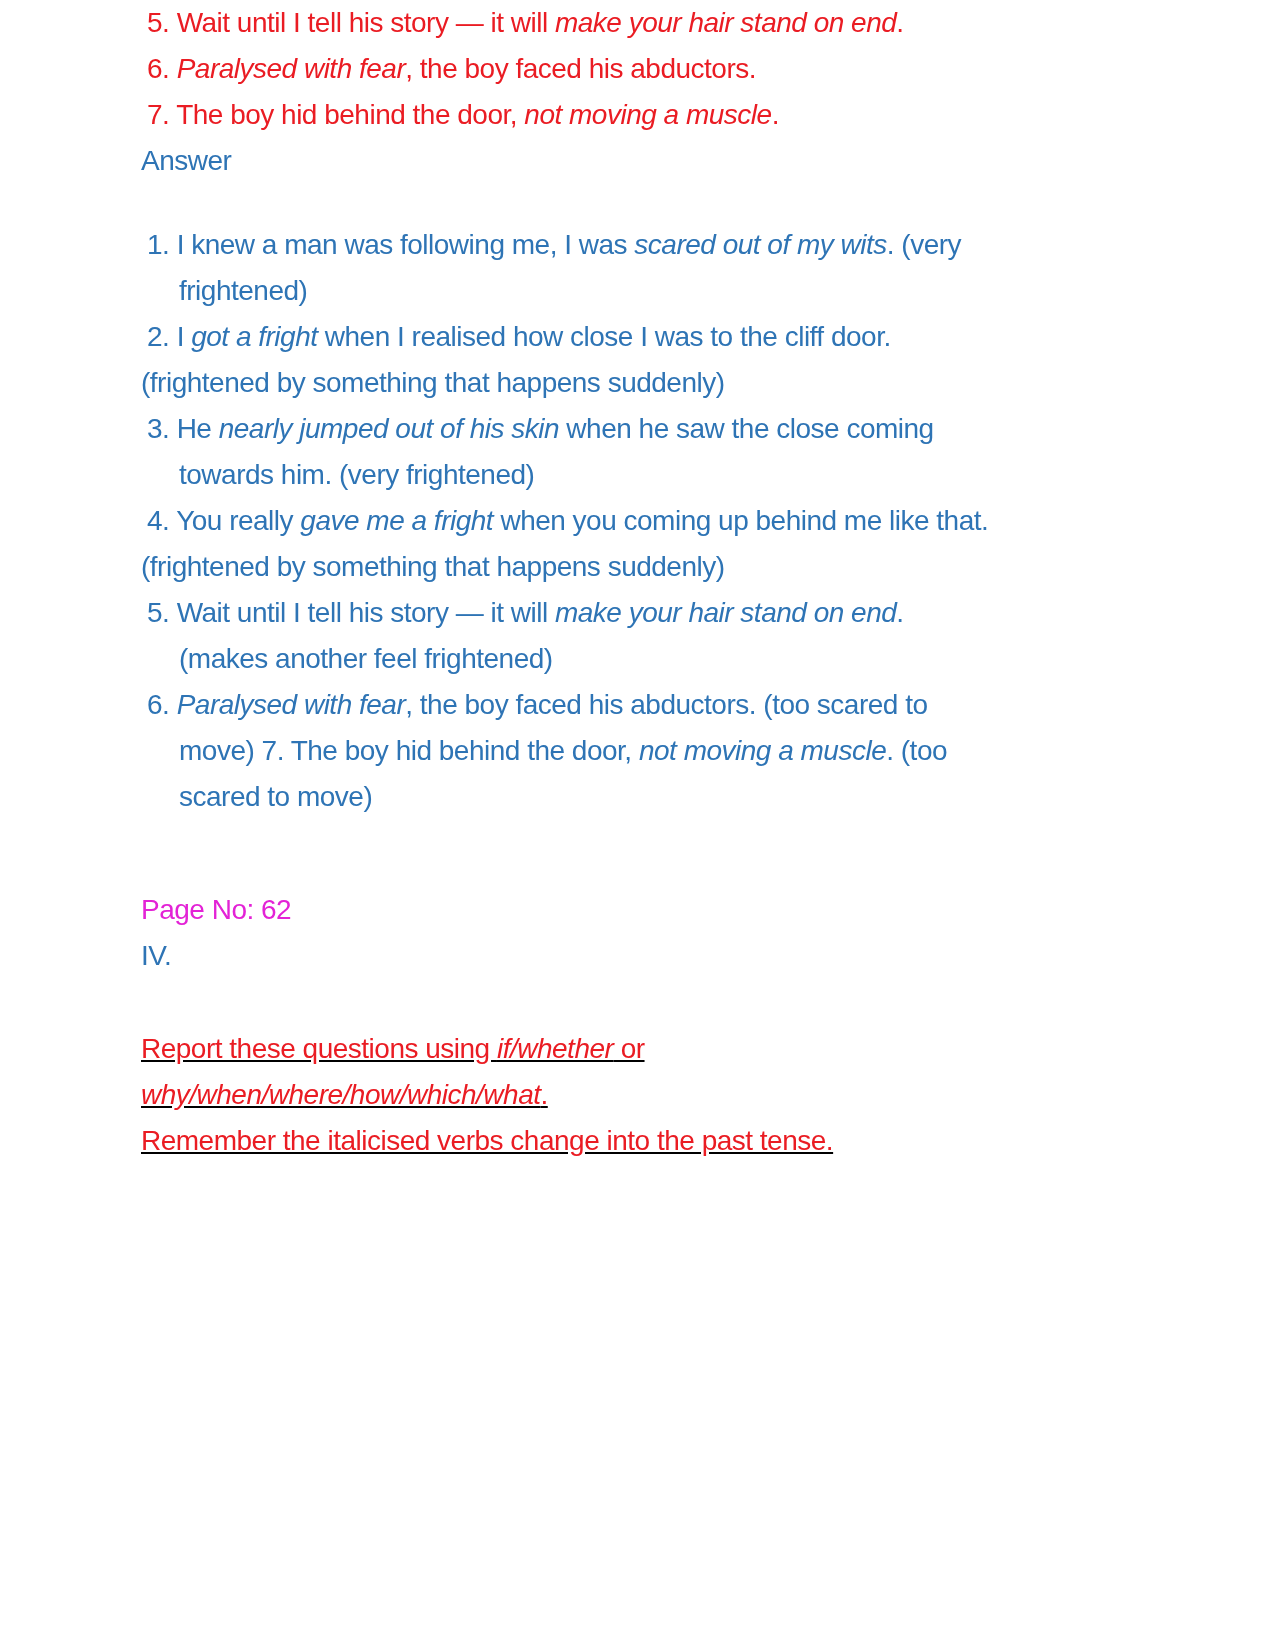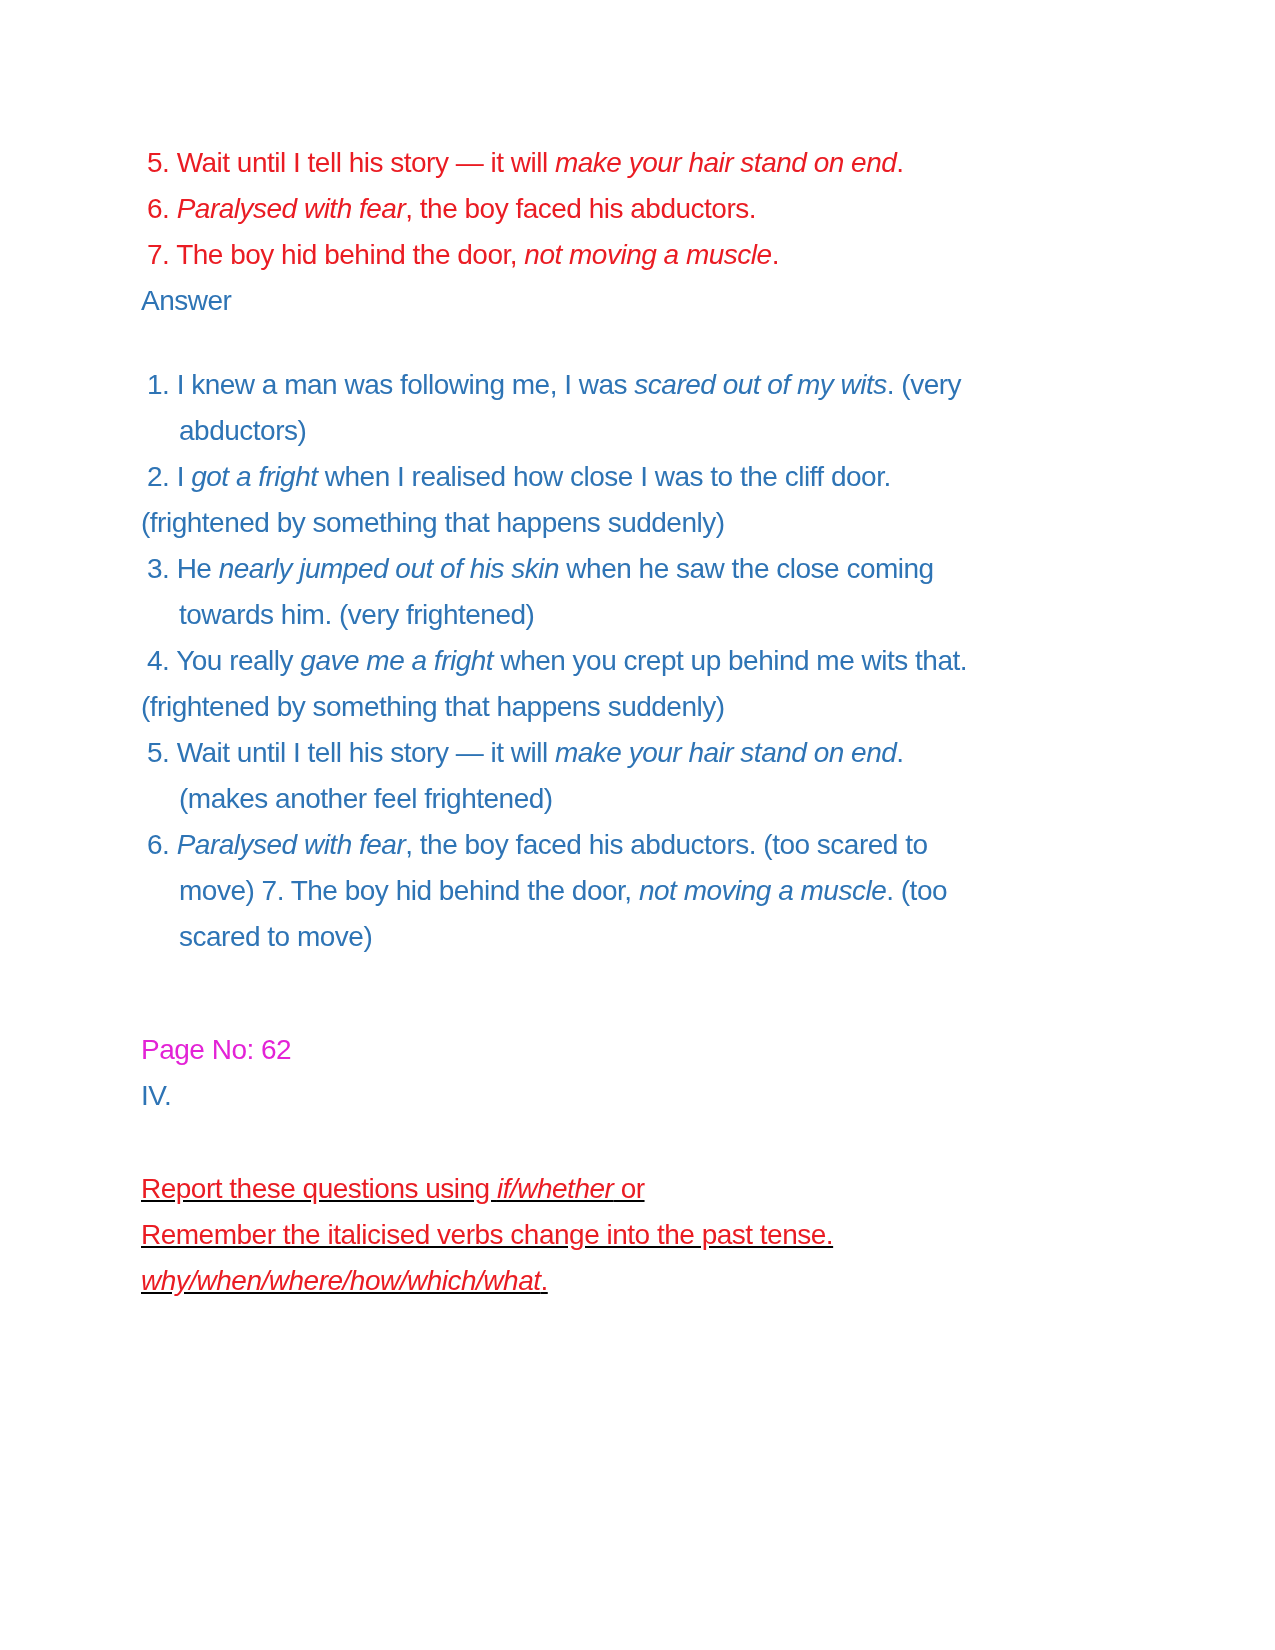--- a/index.html
+++ b/index.html
@@ -11,21 +11,20 @@
     width: 1275px;
     height: 1650px;
     font-family: "Liberation Sans", sans-serif;
     font-size: 28px;
     letter-spacing: -0.5px;
     overflow: hidden;
   }
   .page {
     width: 1275px;
     height: 1650px;
-    padding-top: 140px;
     box-sizing: border-box;
     background: #ffffff;
   }
   .line {
     line-height: 46px;
     white-space: nowrap;
   }
   
   .flush { margin-left: 141px; }
   .num   { margin-left: 147px; }
@@ -51,37 +50,37 @@
   <section class="block intro">
       <div class="line num red"><span>5. Wait until I tell his story — it will </span><span class="it">make your hair stand on end</span><span>.</span></div>
       <div class="line num red"><span>6. </span><span class="it">Paralysed with fear</span><span>, the boy faced his abductors.</span></div>
       <div class="line num red"><span>7. The boy hid behind the door, </span><span class="it">not moving a muscle</span><span>.</span></div>
     </section>
 
   <div class="line flush blue heading">Answer</div>
 
   <section class="block answers">
       <div class="line num blue"><span>1. I knew a man was following me, I was </span><span class="it">scared out of my wits</span><span>. (very</span></div>
-      <div class="line cont blue"><span>abductors)</span></div>
+      <div class="line cont blue"><span>frightened)</span></div>
       <div class="line num blue"><span>2. I </span><span class="it">got a fright</span><span> when I realised how close I was to the cliff door.</span></div>
       <div class="line flush blue"><span>(frightened by something that happens suddenly)</span></div>
       <div class="line num blue"><span>3. He </span><span class="it">nearly jumped out of his skin</span><span> when he saw the close coming</span></div>
       <div class="line cont blue"><span>towards him. (very frightened)</span></div>
-      <div class="line num blue"><span>4. You really </span><span class="it">gave me a fright</span><span> when you crept up behind me wits that.</span></div>
+      <div class="line num blue"><span>4. You really </span><span class="it">gave me a fright</span><span> when you coming up behind me like that.</span></div>
       <div class="line flush blue"><span>(frightened by something that happens suddenly)</span></div>
       <div class="line num blue"><span>5. Wait until I tell his story — it will </span><span class="it">make your hair stand on end</span><span>.</span></div>
       <div class="line cont blue"><span>(makes another feel frightened)</span></div>
       <div class="line num blue"><span>6. </span><span class="it">Paralysed with fear</span><span>, the boy faced his abductors. (too scared to</span></div>
       <div class="line cont blue"><span>move) 7. The boy hid behind the door, </span><span class="it">not moving a muscle</span><span>. (too</span></div>
       <div class="line cont blue"><span>scared to move)</span></div>
     </section>
 
   <div class="line flush magenta pageno">Page No: 62</div>
 
   <div class="line flush blue section-num">IV.</div>
 
   <section class="block instructions">
       <div class="line flush red"><span>Report these questions using </span><span class="it">if/whether</span><span> or</span></div>
+      <div class="line flush red"><span class="it">why/when/where/how/which/what</span><span>.</span></div>
       <div class="line flush red"><span>Remember the italicised verbs change into the past tense.</span></div>
-      <div class="line flush red"><span class="it">why/when/where/how/which/what</span><span>.</span></div>
     </section>
 
 </div>
 
 </body></html>

